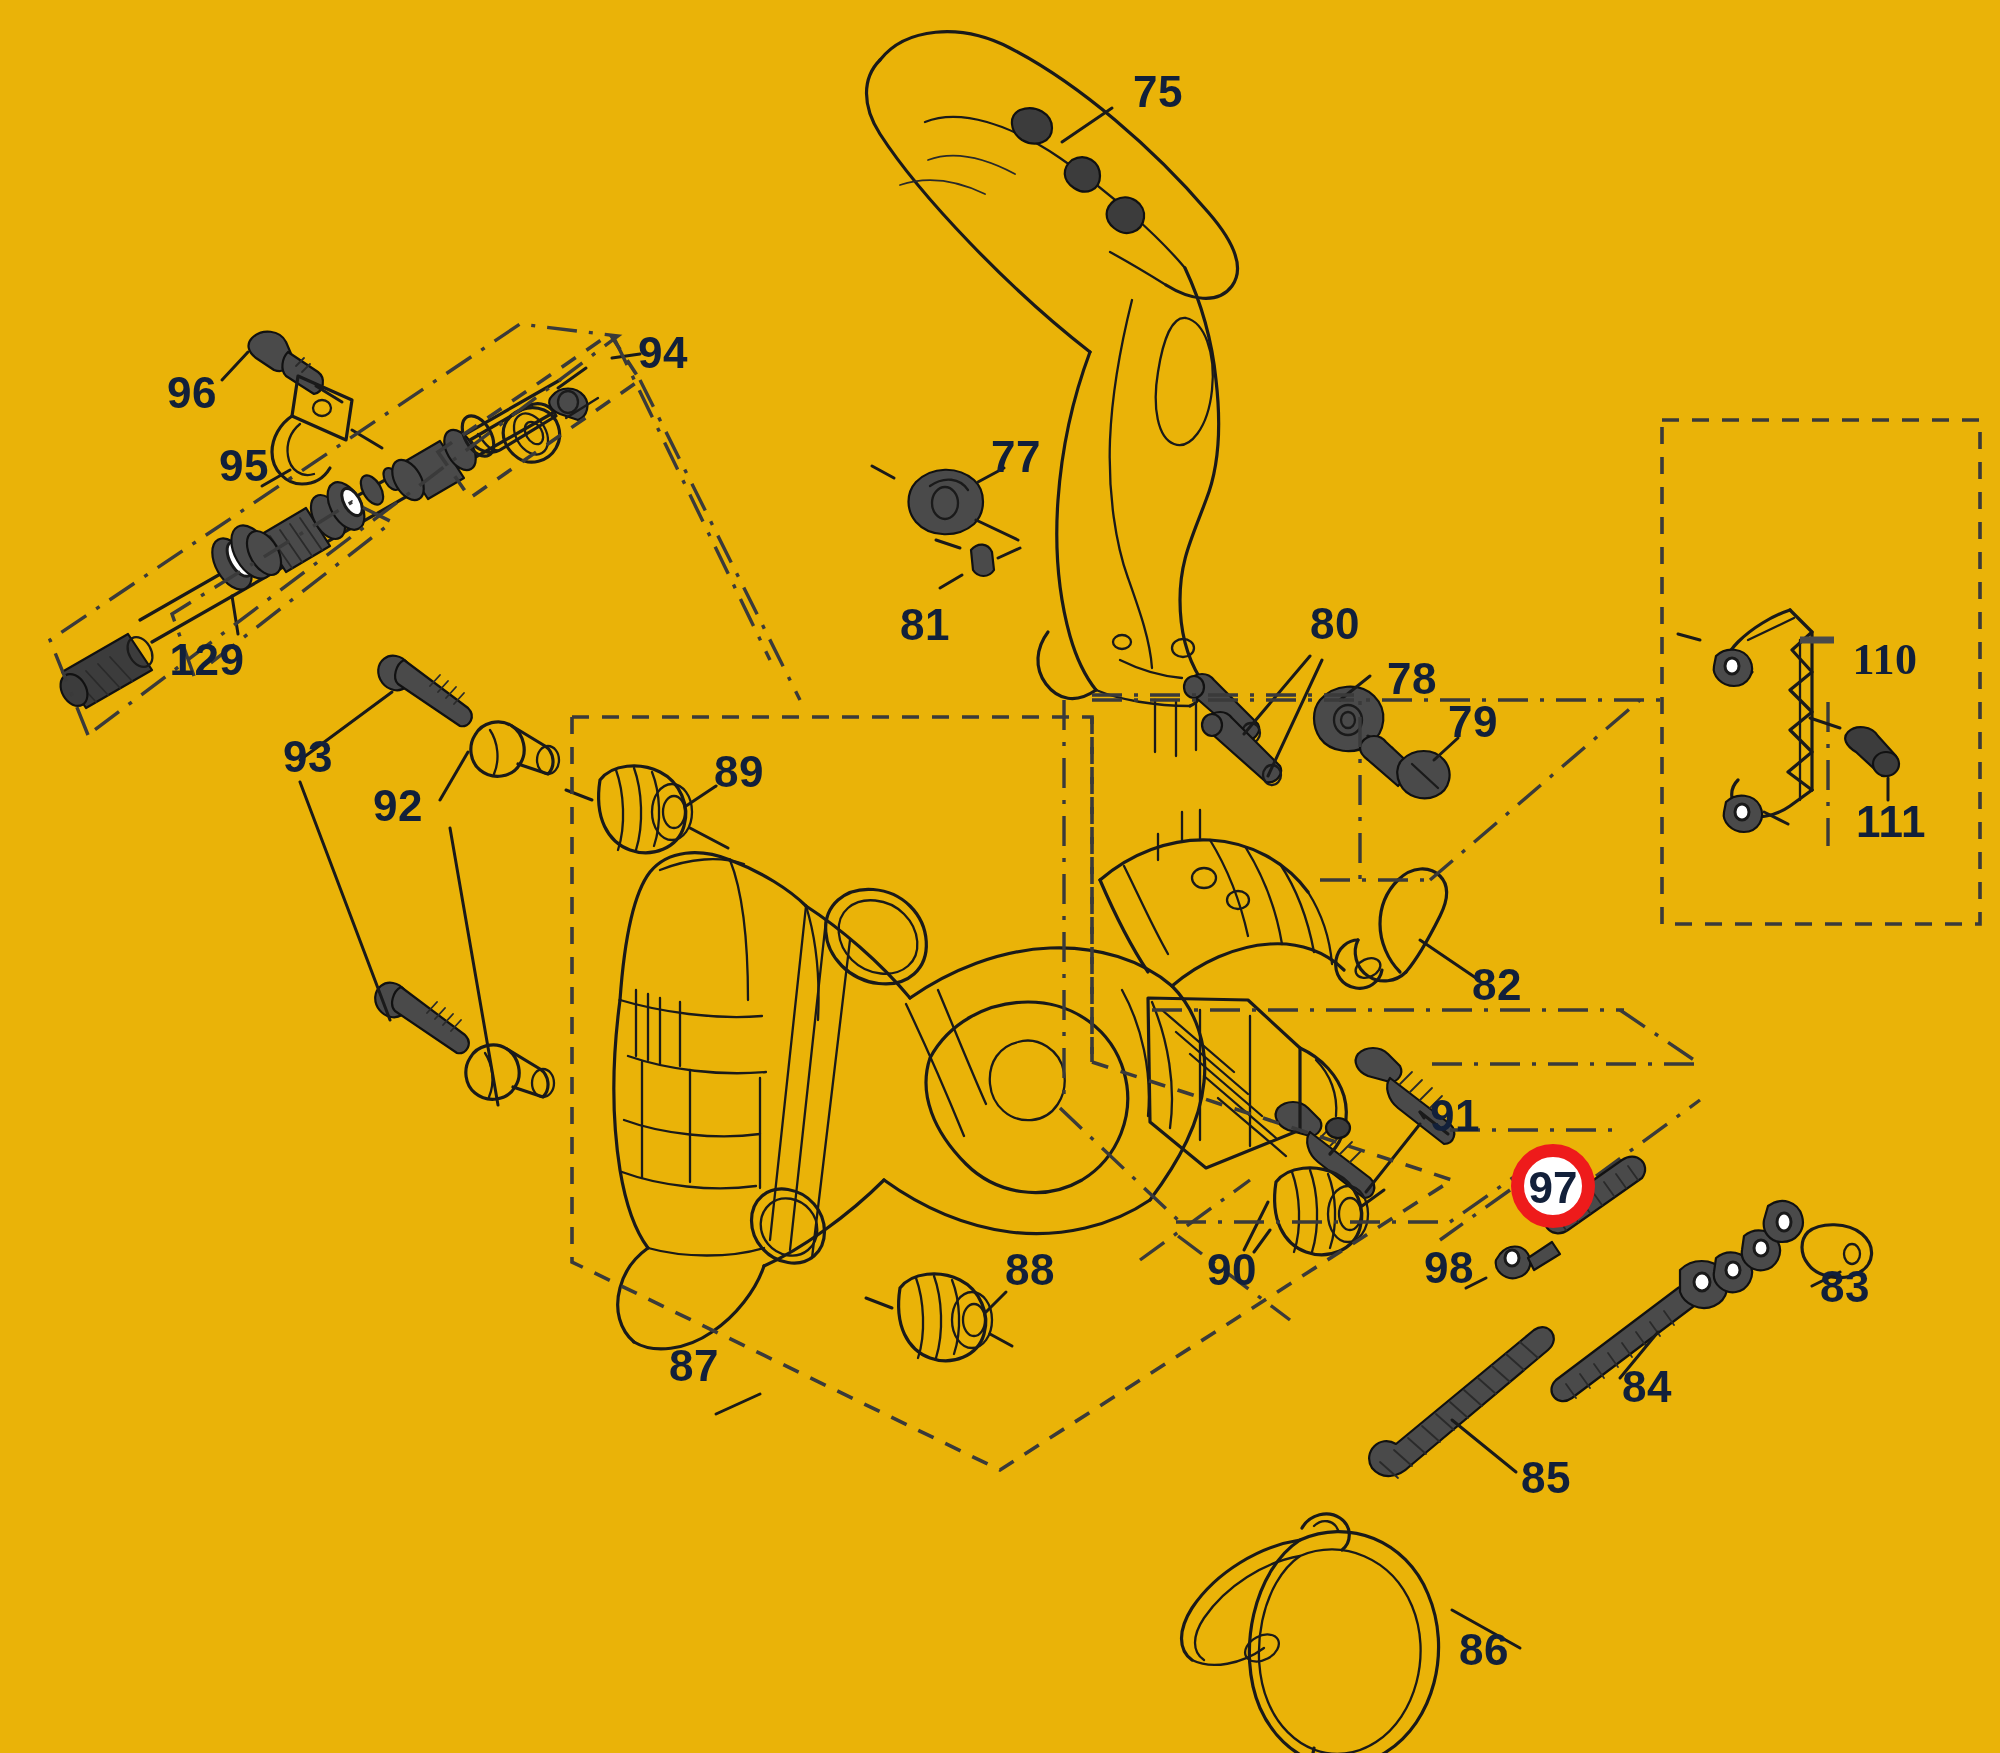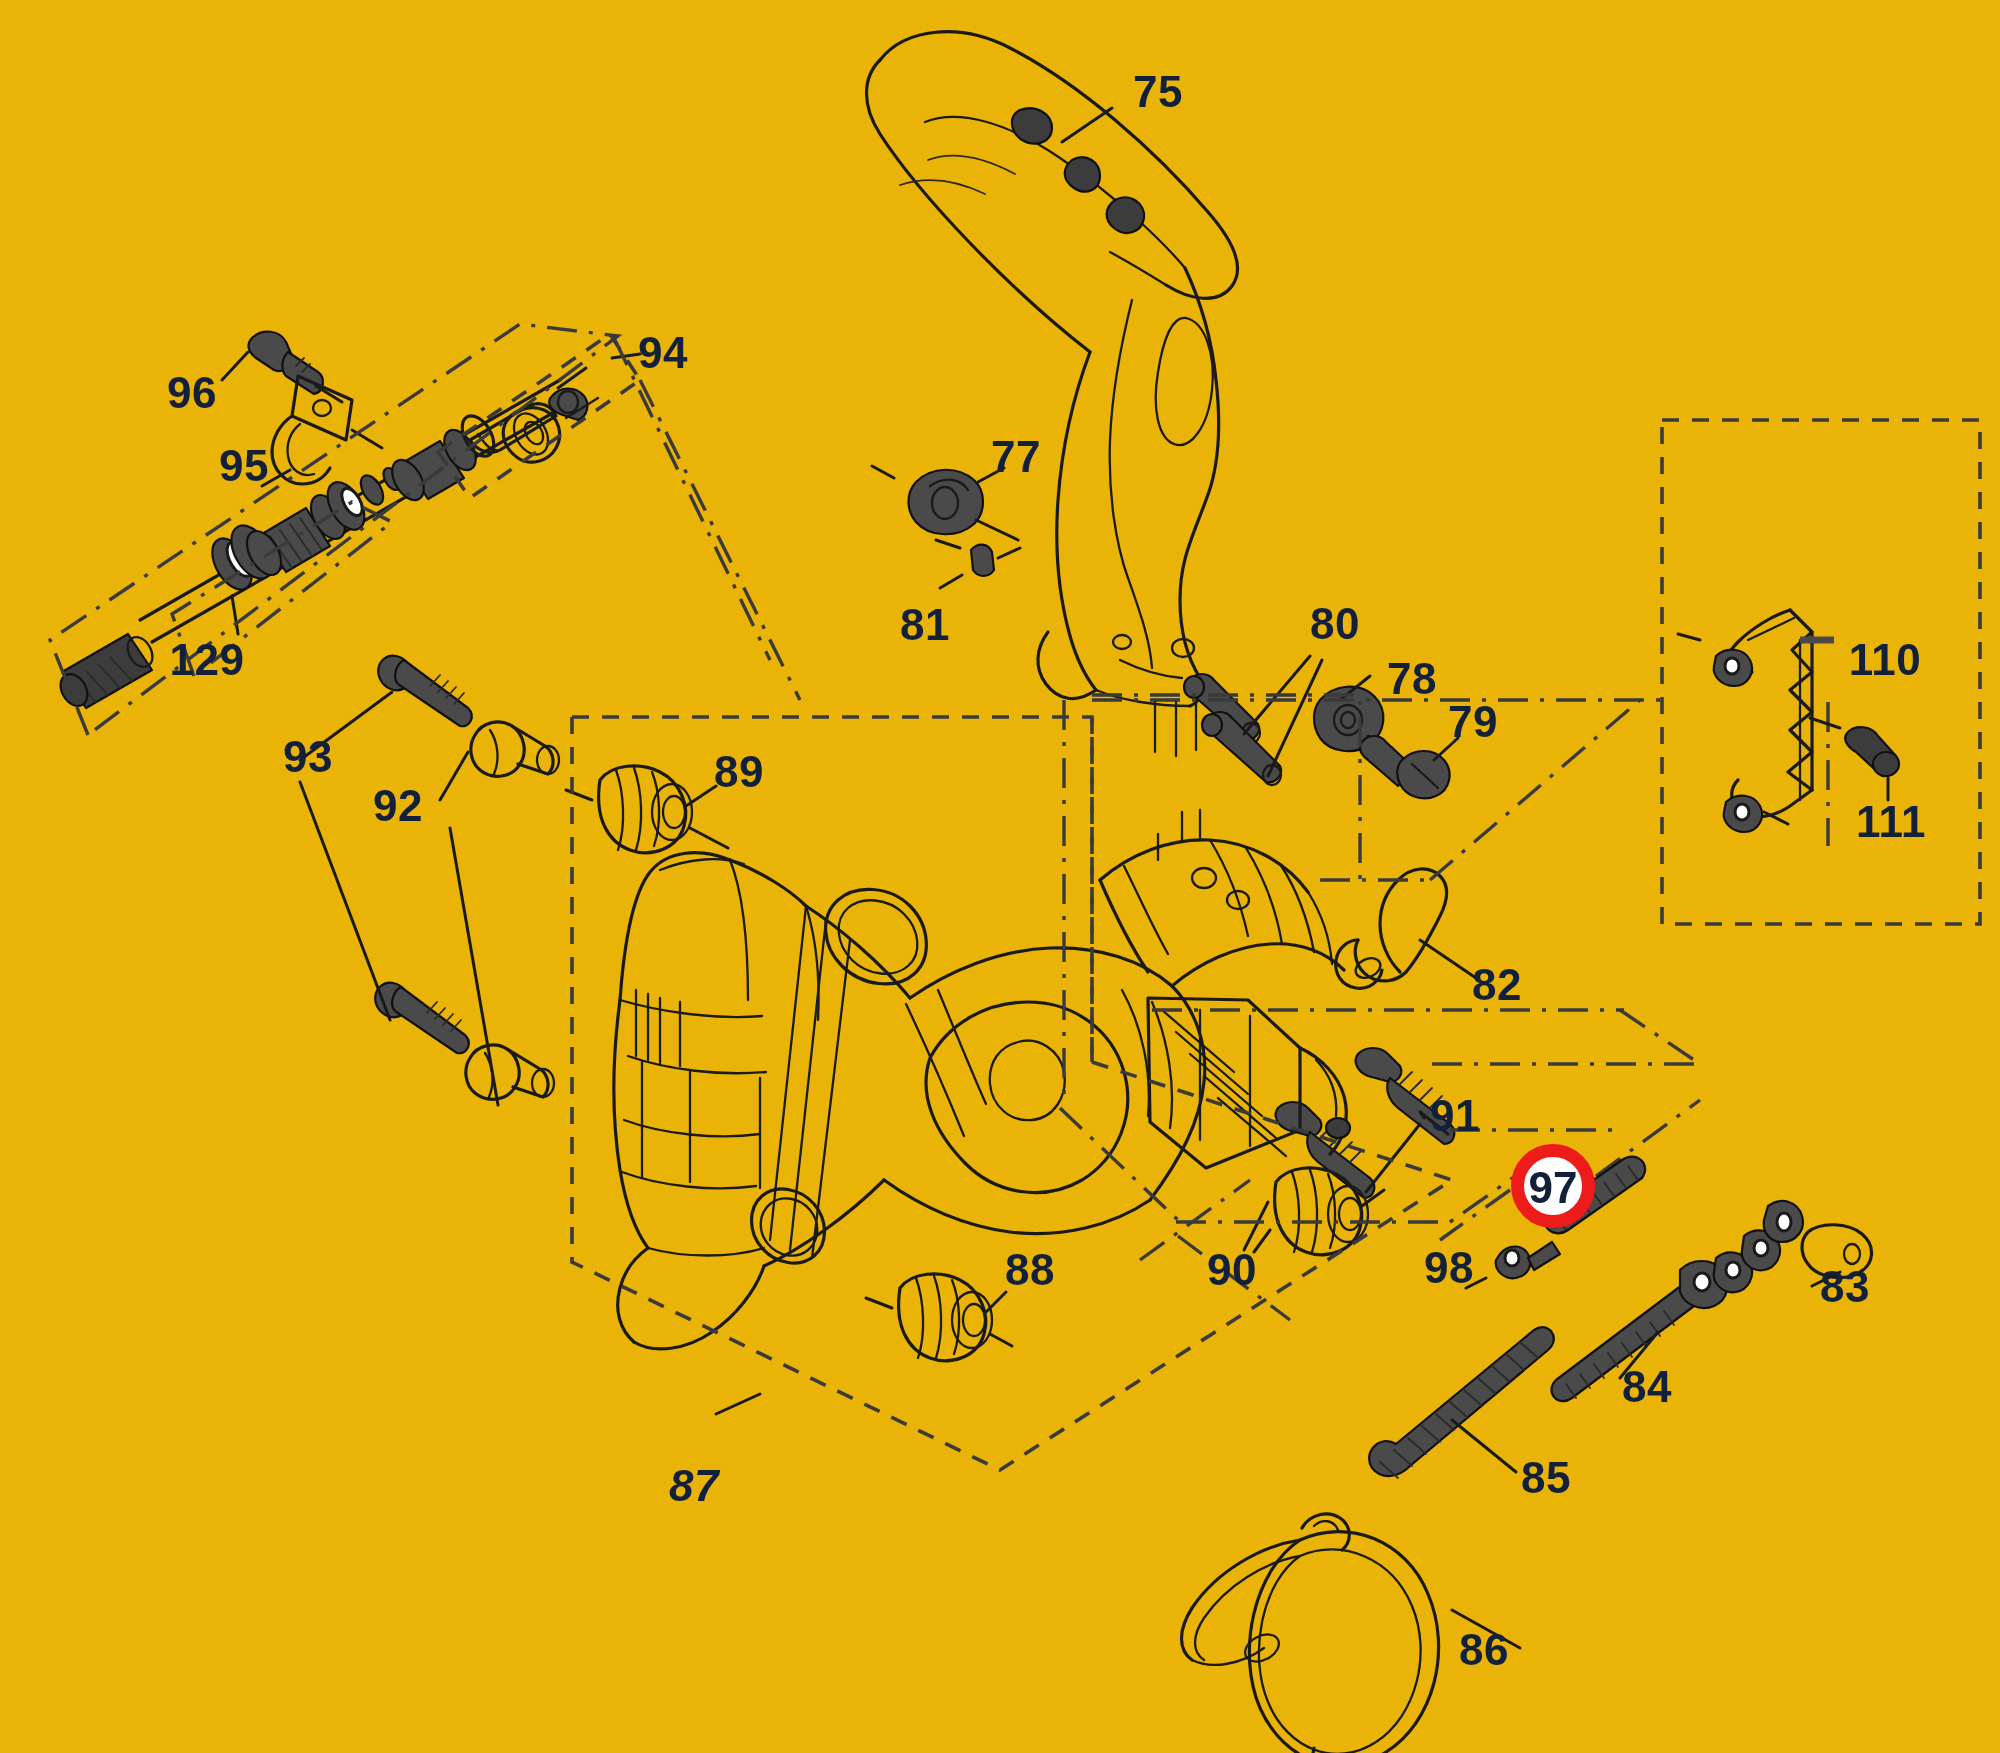--- a/index.html
+++ b/index.html
@@ -607,33 +607,33 @@
   <div class="callout" style="left:1158px;top:92px;">75</div>
   <div class="callout" style="left:663px;top:353px;">94</div>
   <div class="callout" style="left:192px;top:393px;text-align:center;">96</div>
   <div class="callout" style="left:244px;top:466px;">95</div>
   <div class="callout" style="left:1016px;top:457px;">77</div>
   <div class="callout" style="left:199px;top:660px;margin-left:8px;">129</div>
   <div class="callout" style="left:925px;top:625px;">81</div>
   <div class="callout" style="left:1335px;top:624px;">80</div>
   <div class="callout" style="left:1412px;top:679px;">78</div>
   <div class="callout" style="left:1473px;top:722px;">79</div>
-  <div class="callout" style="left:1885px;top:660px;">110</div>
+  <div class="callout" style="left:1885px;top:660px;font-family:Liberation Serif, serif;">110</div>
   <div class="callout" style="left:1891px;top:822px;">111</div>
   <div class="callout" style="left:292px;top:757px;margin-left:16px;">93</div>
   <div class="callout" style="left:739px;top:772px;">89</div>
   <div class="callout" style="left:398px;top:806px;">92</div>
   <div class="callout" style="left:1497px;top:985px;">82</div>
   <div class="callout" style="left:1455px;top:1116px;">91</div>
   <div class="callout" style="left:1030px;top:1270px;">88</div>
   <div class="callout" style="left:1232px;top:1270px;">90</div>
   <div class="callout" style="left:1449px;top:1268px;">98</div>
   <div class="callout" style="left:1845px;top:1287px;">83</div>
   <div class="callout" style="left:1647px;top:1387px;">84</div>
-  <div class="callout" style="left:694px;top:1486px;font-style:italic;">87</div>
+  <div class="callout" style="left:694px;top:1366px;">87</div>
   <div class="callout" style="left:1546px;top:1478px;">85</div>
   <div class="callout" style="left:1484px;top:1650px;">86</div>
 
 
   <div class="hl-ring" style="left:1511px;top:1144px;width:84px;height:84px;border:13px solid #ee1b1b;"></div>
   <div class="hl-num" style="left:1553px;top:1188px;">97</div>
 
 </div>
 
 </body></html>

